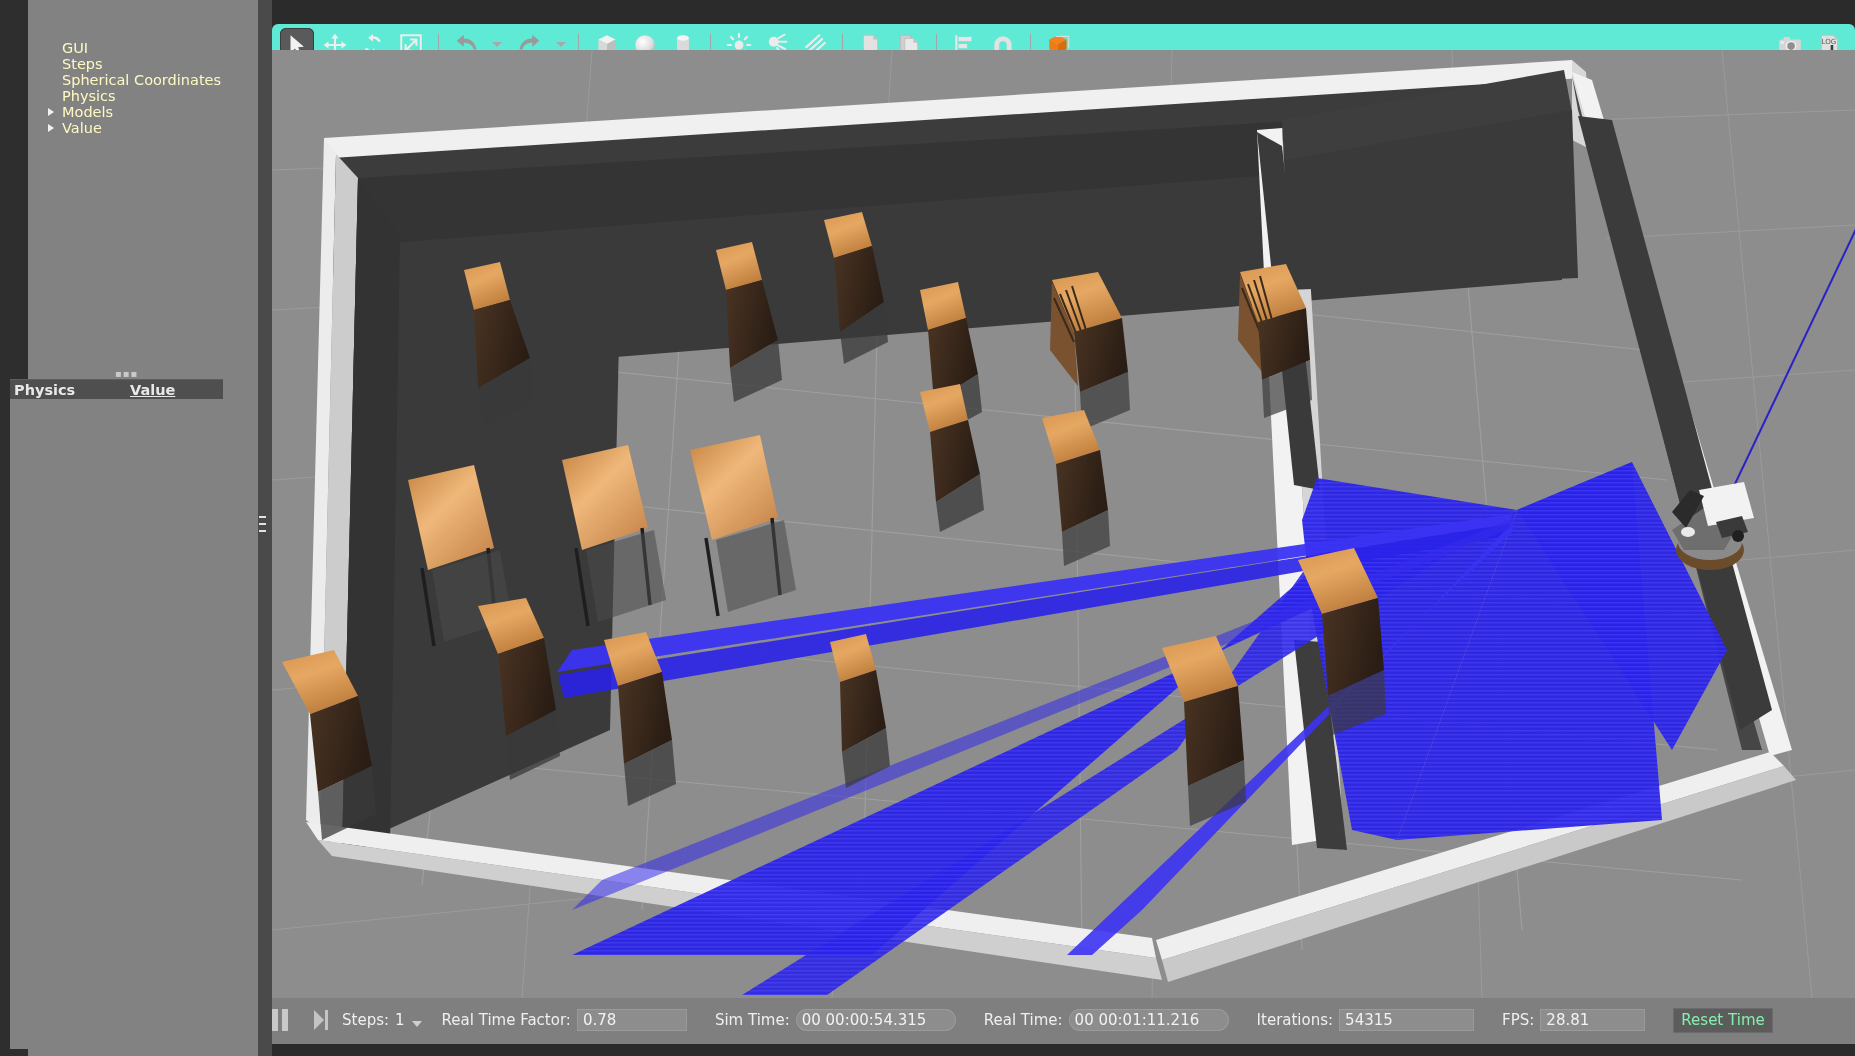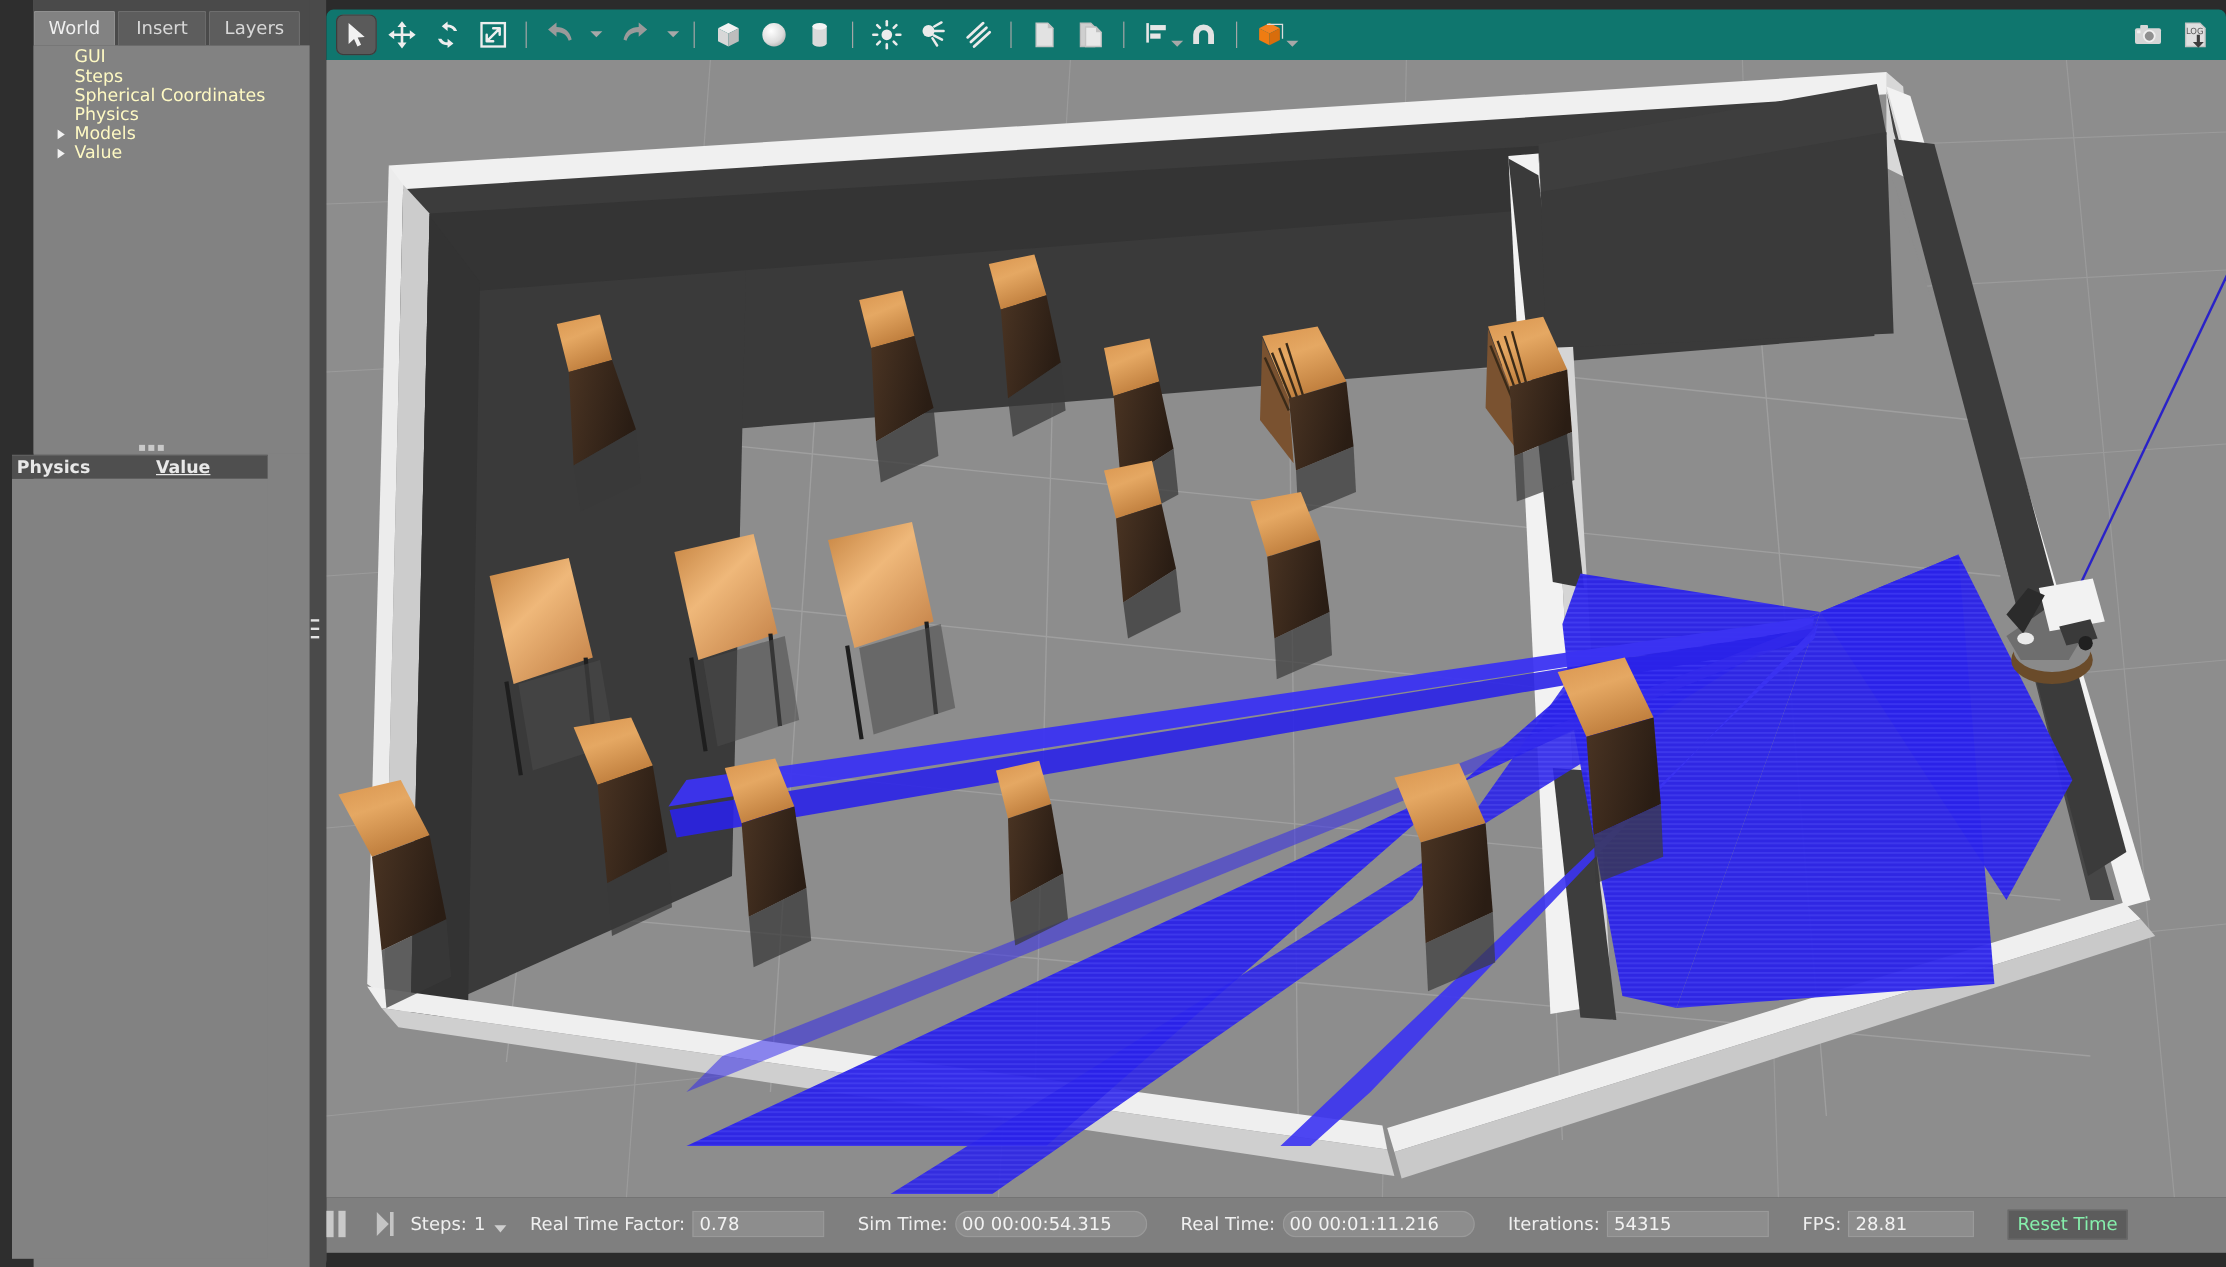--- a/index.html
+++ b/index.html
@@ -143,23 +143,23 @@
   #right-area {
     position: absolute;
     left: 272px; top: 0;
     width: 1583px; height: 1056px;
     background: #2b2b2b;
   }
 
   
   #toolbar {
     position: absolute;
-    left: 0; top: 8px;
+    left: 0; top: 24px;
     width: 1583px; height: 42px;
-    background: #0f766e;
+    background: #5eead4;
     border-top-left-radius: 6px;
     border-top-right-radius: 6px;
   }
   .tb-item {
     position: absolute;
     top: 4px;
     width: 34px; height: 34px;
     display: flex;
     align-items: center;
     justify-content: center;
@@ -290,31 +290,20 @@
   .steps-val { color: #f2f2f2; font-size: 15px; padding-right: 2px; }
 </style>
 </head>
 <body>
 
 <div id="app">
 
   <div id="left-panel">
     <div id="left-dark-strip"></div>
 
-    <div id="tabbar">
-      <div class="tab active" id="tab-world">
-        <span>World</span>
-      </div>
-      <div class="tab" id="tab-insert">
-        <span>Insert</span>
-      </div>
-      <div class="tab" id="tab-layers">
-        <span>Layers</span>
-      </div>
-    </div>
 
     <div id="tree">
       <div class="tree-row">
         <span>GUI</span>
       </div>
       <div class="tree-row">
         <span>Steps</span>
       </div>
       <div class="tree-row">
         <span>Spherical Coordinates</span>

